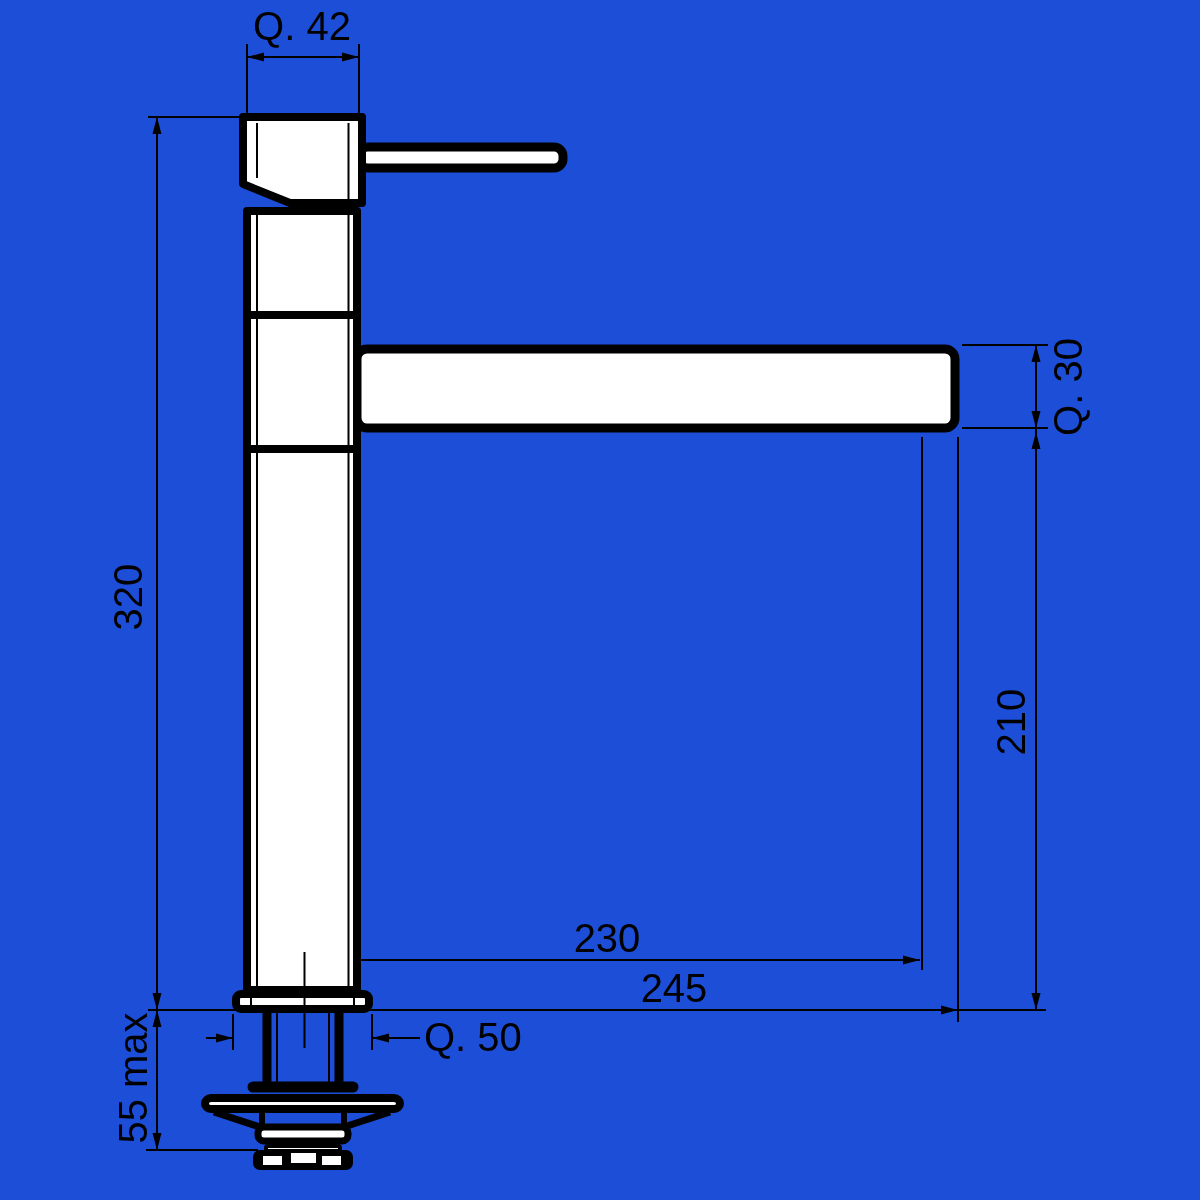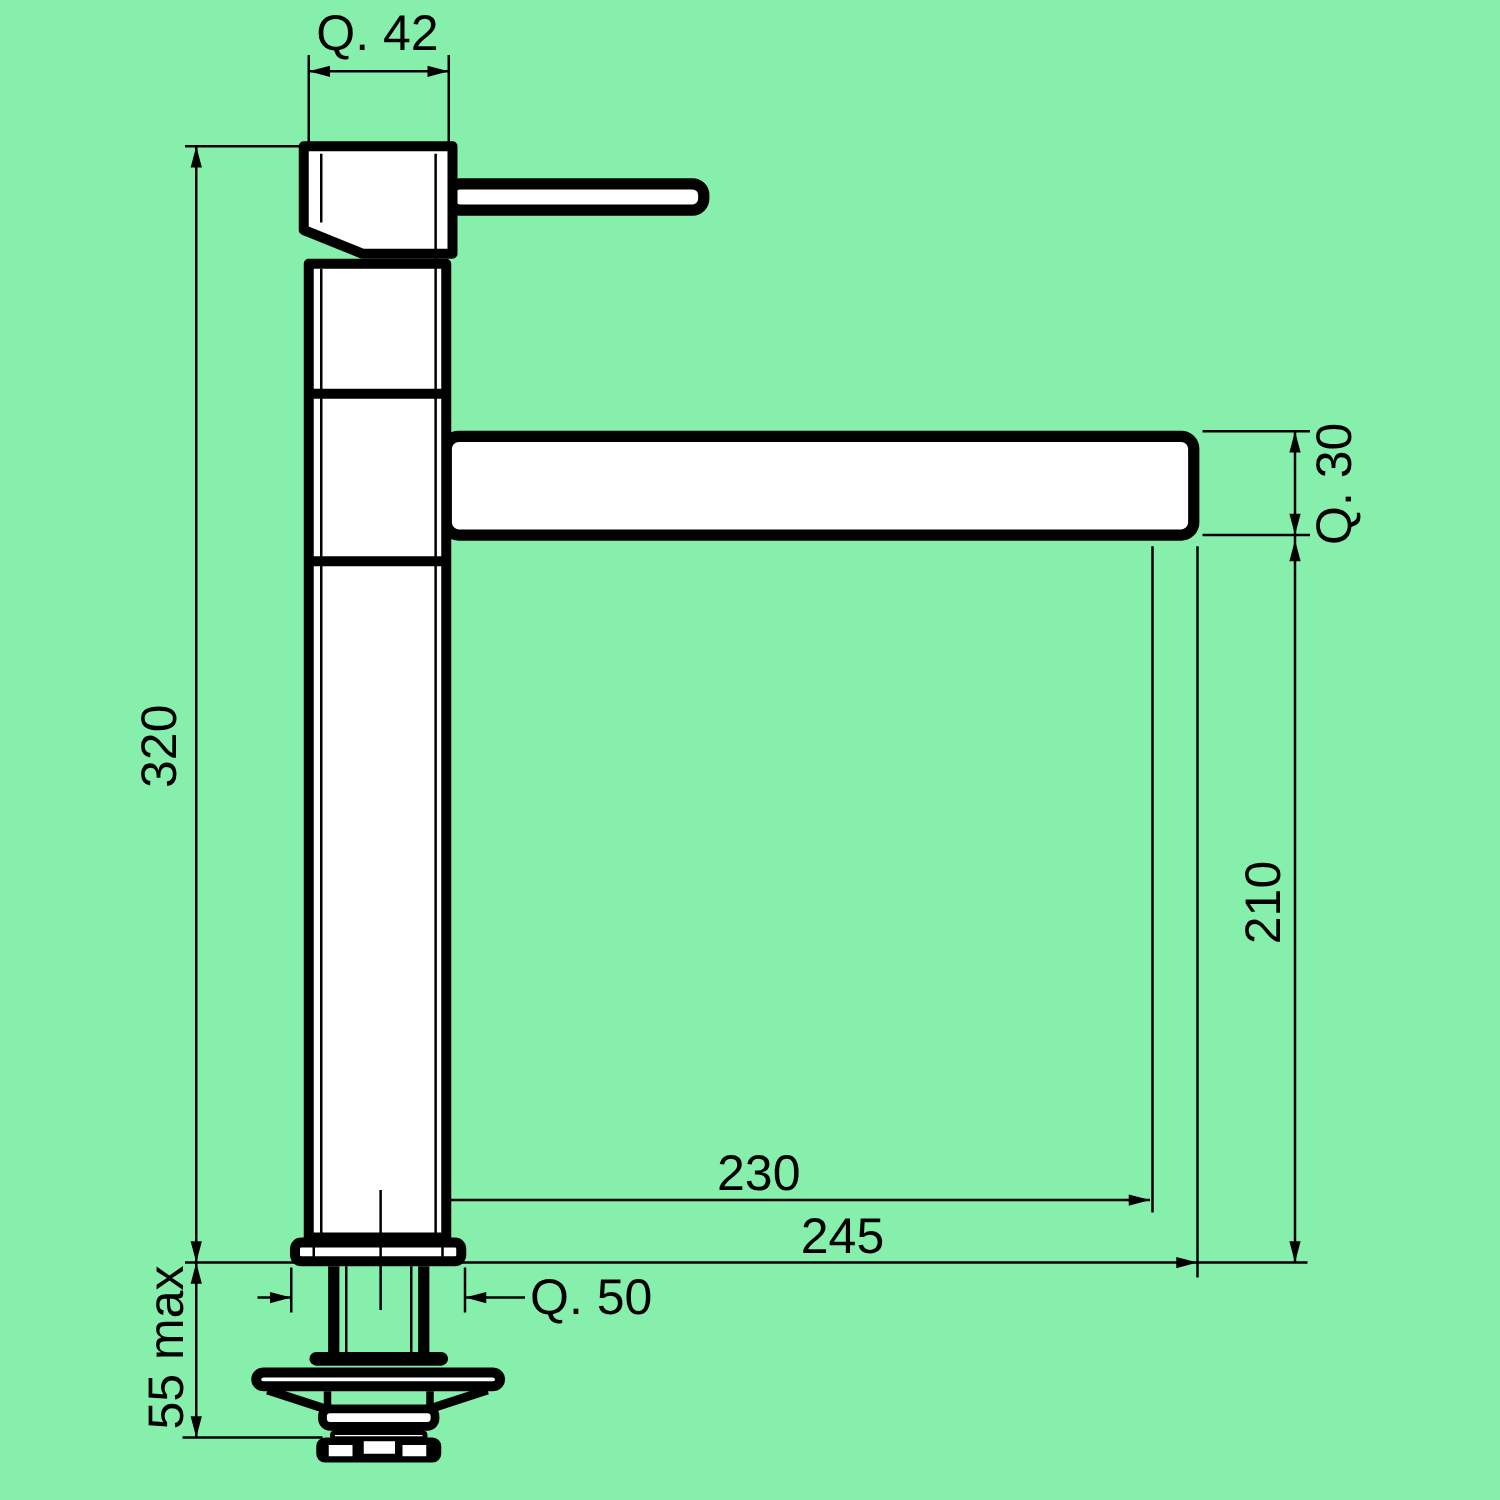--- a/index.html
+++ b/index.html
@@ -4,21 +4,21 @@
 <style>
   html, body {
     margin: 0;
     padding: 0;
     background: #ffffff;
   }
   .stage {
     position: relative;
     width: 1200px;
     height: 1200px;
-    background: #86efac;
+    background: #1d4ed8;
     overflow: hidden;
   }
   svg text {
     font-family: "Liberation Sans", "DejaVu Sans", sans-serif;
     font-size: 40px;
     fill: #000000;
   }
   .outline { fill: #ffffff; stroke: #000000; stroke-linejoin: round; }
   .solid   { fill: #000000; stroke: #000000; stroke-linejoin: round; }
   .thin    { stroke: #000000; stroke-width: 2; fill: none; }

